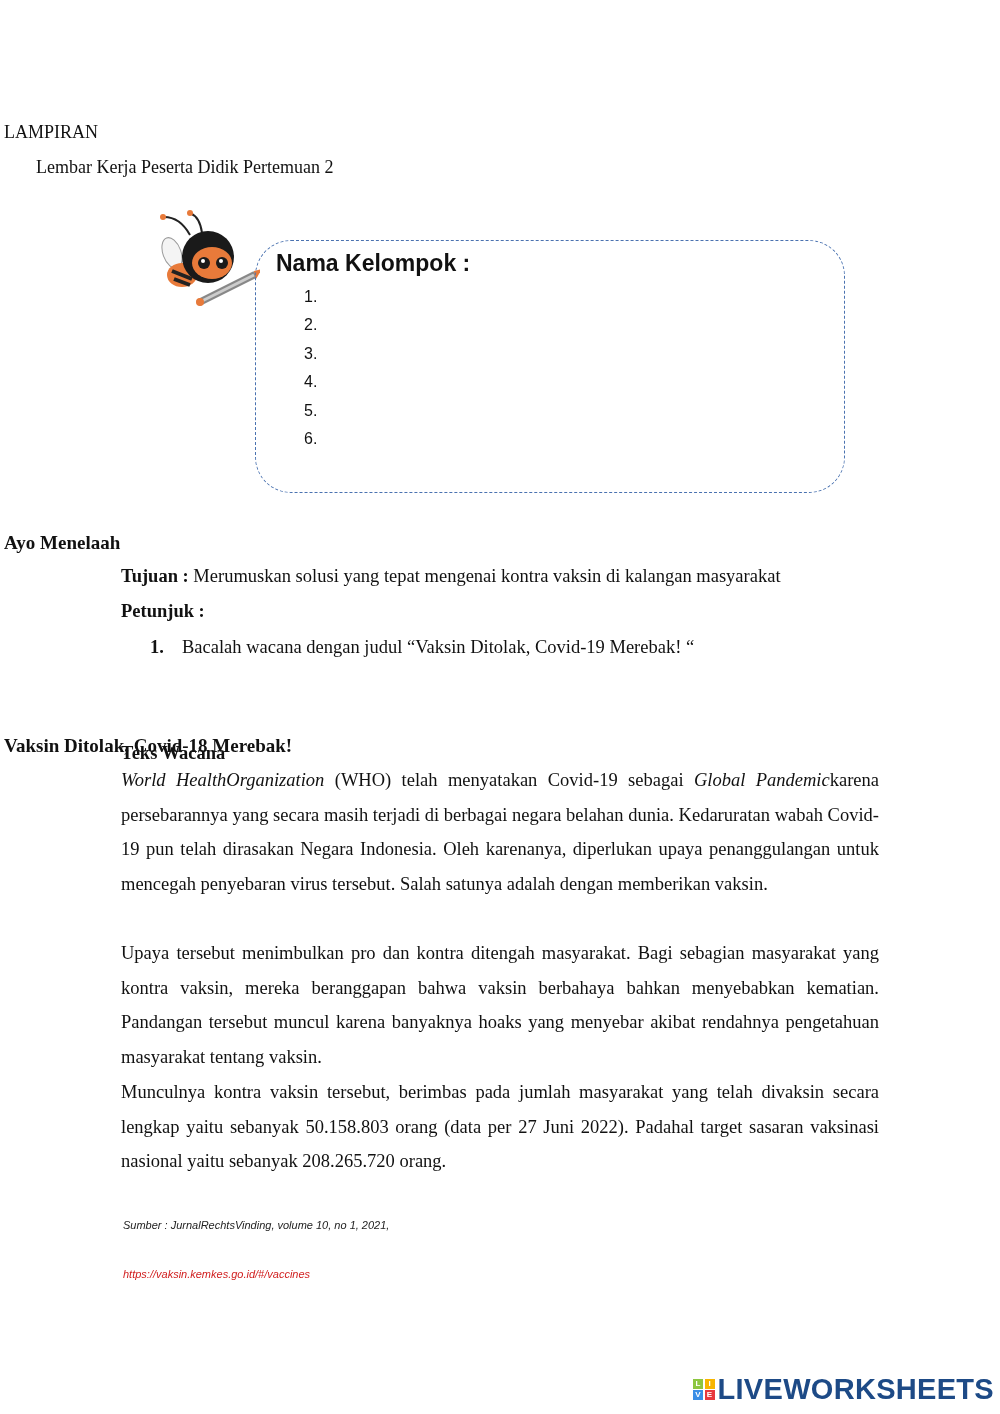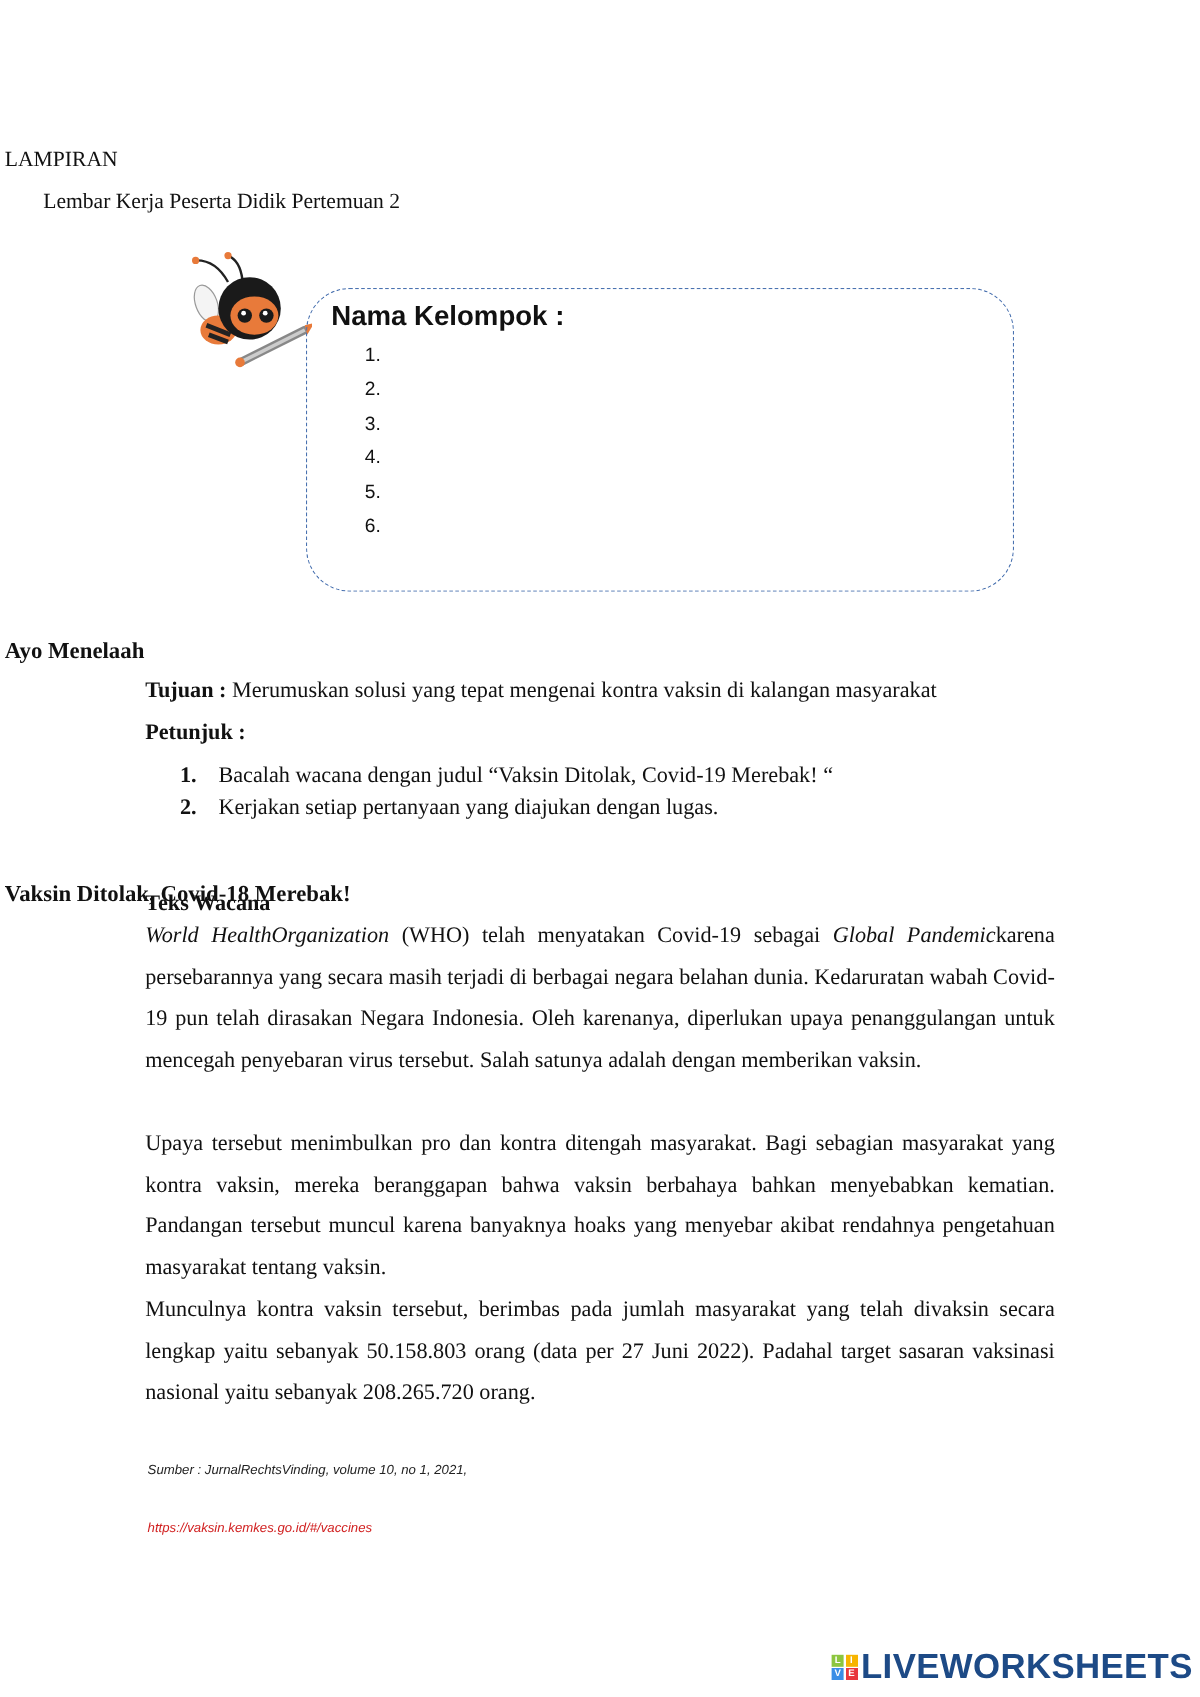--- a/index.html
+++ b/index.html
@@ -86,23 +86,20 @@
 <div class="abs line tujuan">
   <span class="bold">Tujuan :</span><span> Merumuskan solusi yang tepat mengenai kontra vaksin di kalangan masyarakat</span>
 </div>
 
 <div class="abs line petunjuk bold">Petunjuk :</div>
 
 <ol class="abs steps">
   <li>
     <span class="num">1.</span><span>Bacalah wacana dengan judul “Vaksin Ditolak, Covid-19 Merebak! “</span>
   </li>
-  <li>
-    <span class="num">2.</span><span>Kerjakan setiap pertanyaan yang diajukan dengan lugas.</span>
-  </li>
 </ol>
 
 <div class="abs line teks bold">Teks Wacana</div>
 
 <div class="abs center article-title">Vaksin Ditolak, Covid-18 Merebak!</div>
 
 <p class="abs para p1"><i>World HealthOrganization</i><span> (WHO) telah menyatakan Covid-19 sebagai </span><i>Global Pandemic</i><span>karena persebarannya yang secara masih terjadi di berbagai negara belahan dunia. Kedaruratan wabah Covid-19 pun telah dirasakan Negara Indonesia. Oleh karenanya, diperlukan upaya penanggulangan  untuk  mencegah penyebaran virus tersebut. Salah satunya adalah dengan memberikan vaksin.</span></p>
 
 <p class="abs para p2">Upaya tersebut menimbulkan  pro dan kontra ditengah  masyarakat. Bagi sebagian masyarakat yang kontra vaksin, mereka beranggapan bahwa vaksin berbahaya bahkan menyebabkan kematian. Pandangan tersebut  muncul karena banyaknya hoaks yang menyebar akibat rendahnya pengetahuan masyarakat tentang vaksin.</p>
 

